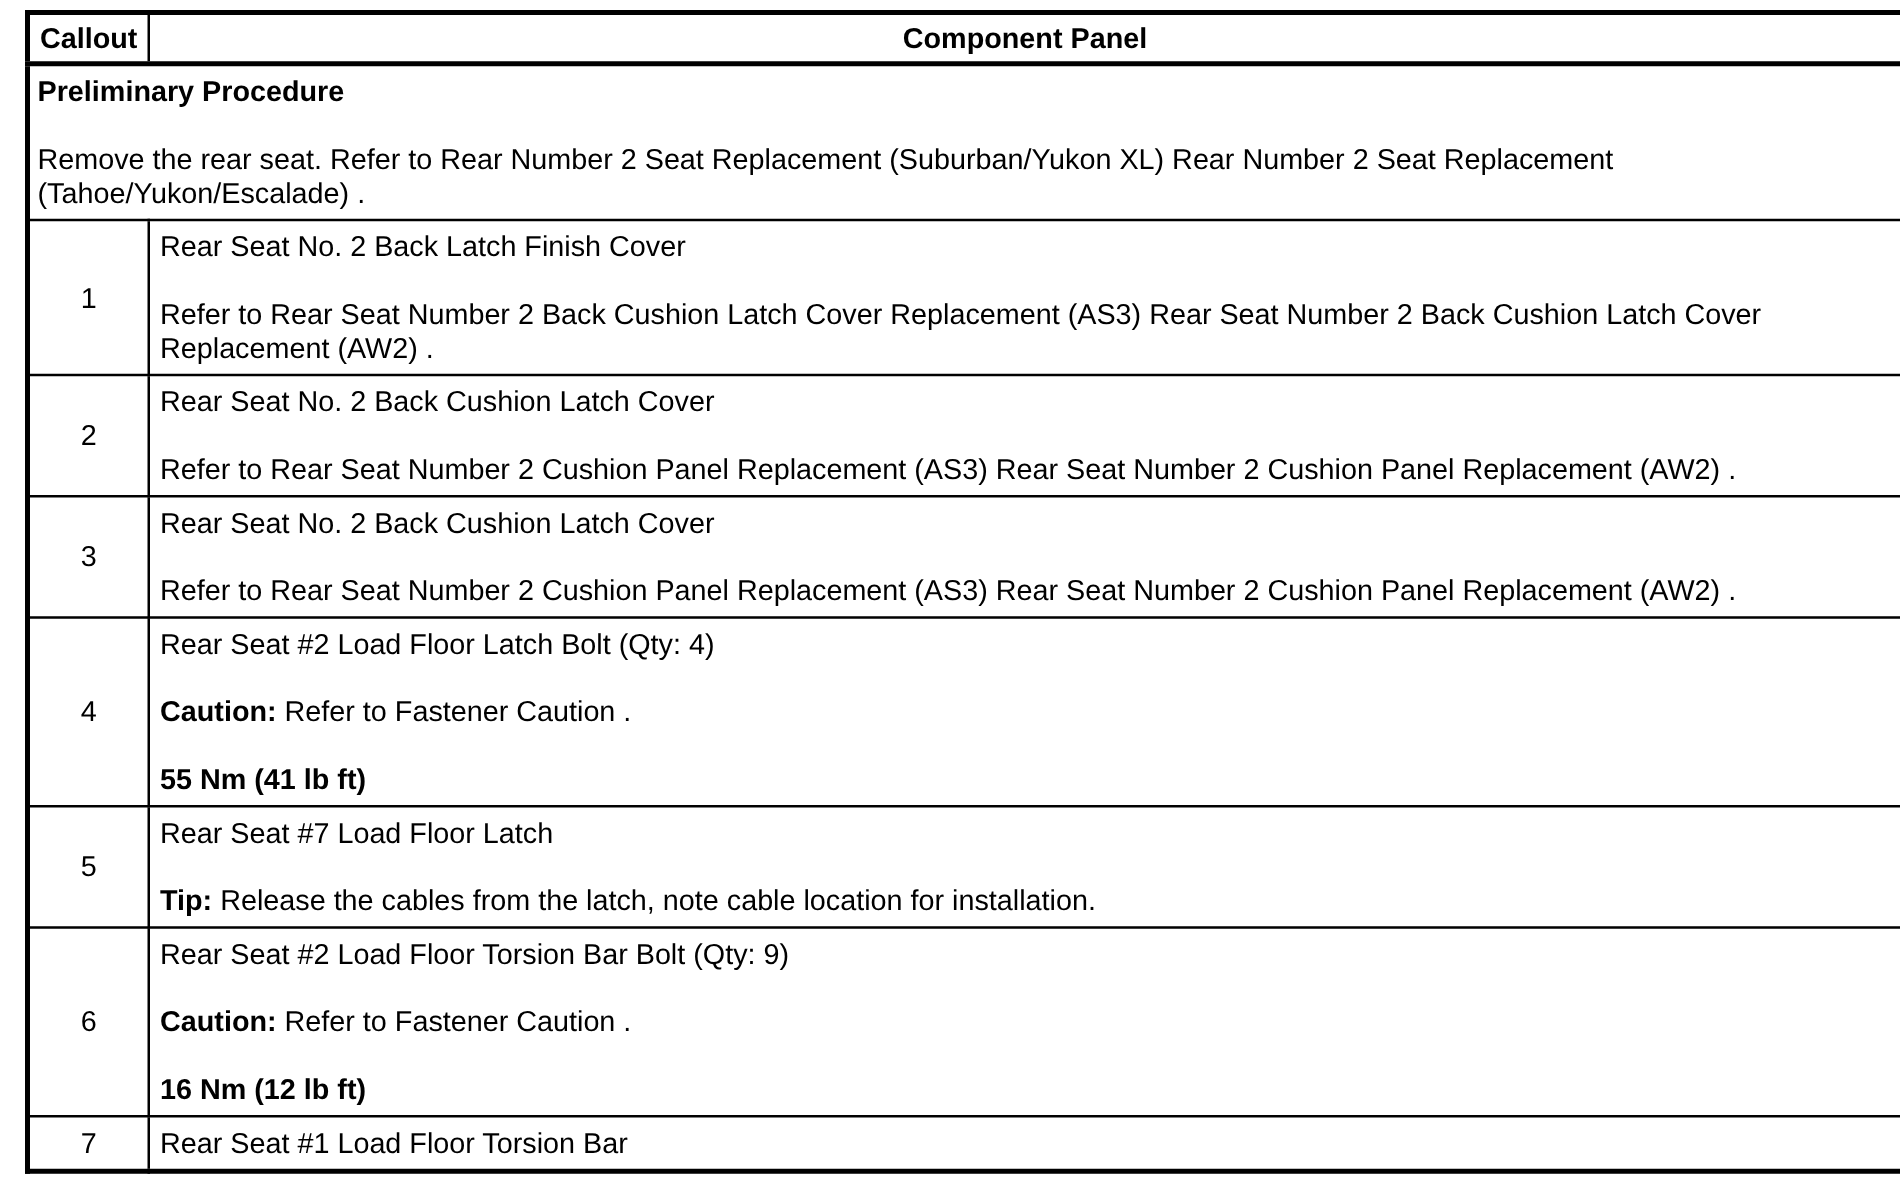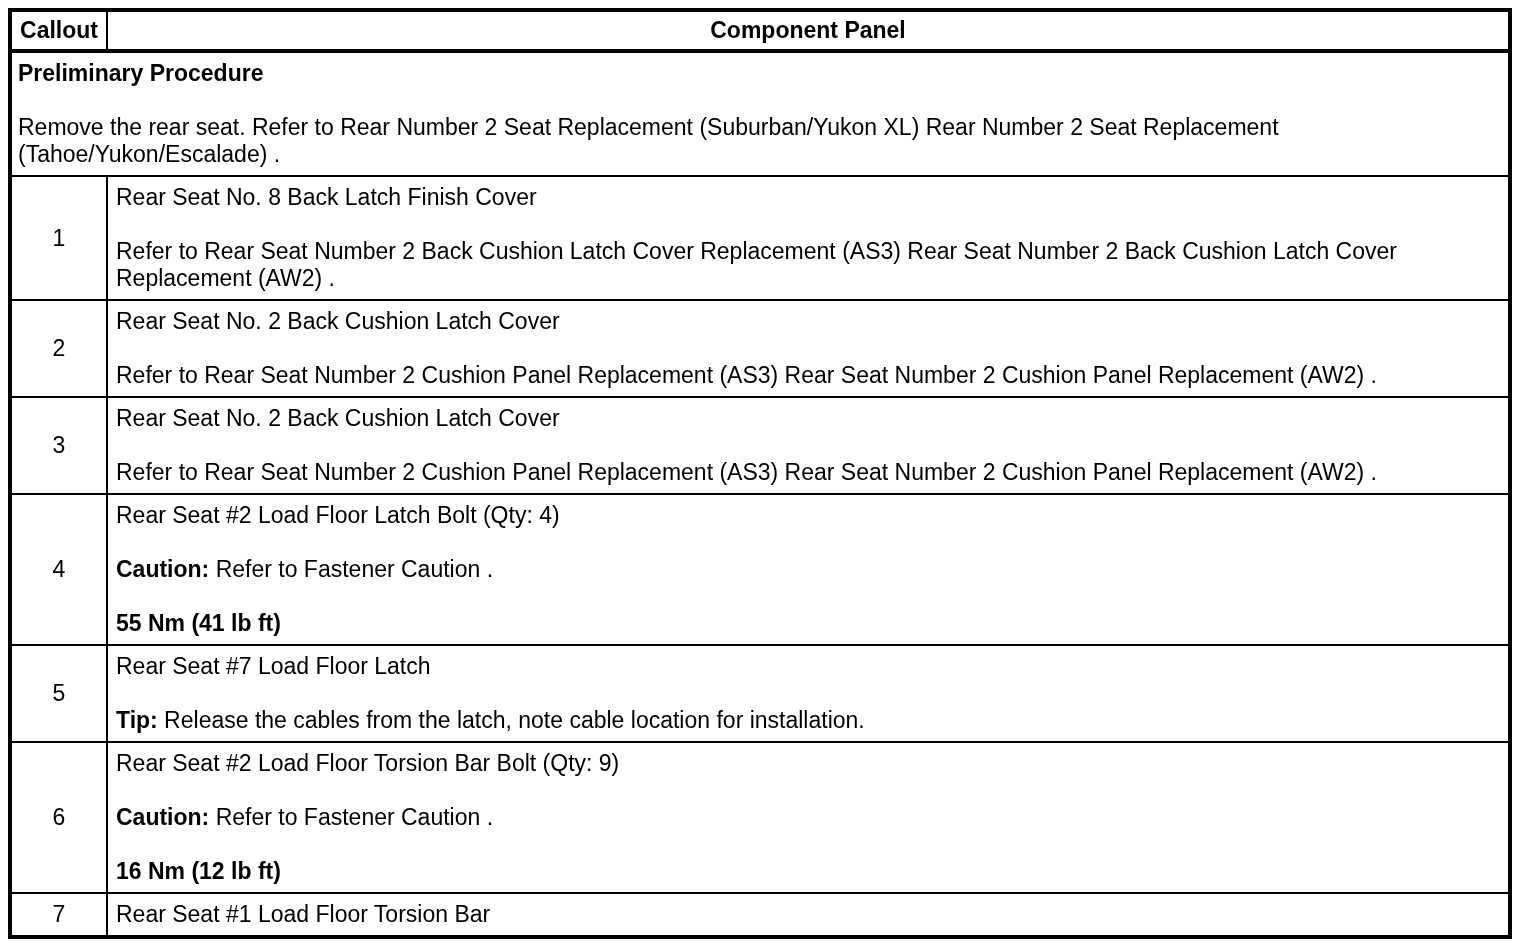--- a/index.html
+++ b/index.html
@@ -4,21 +4,21 @@
 <style>
   html, body {
     margin: 0;
     padding: 0;
     background: #ffffff;
   }
   .page {
     width: 1520px;
     height: 950px;
     box-sizing: border-box;
-    padding: 8px 8px 5px 8px;
+    padding: 8px 8px 5px 20px;
     background: #ffffff;
     overflow: hidden;
     font-family: "Liberation Sans", sans-serif;
     color: #000000;
   }
   table.component-table {
     border-collapse: collapse;
     table-layout: fixed;
     width: 1504px;
     border: 4px solid #000000;
@@ -68,21 +68,21 @@
       <tr class="prelim-row">
         <td colspan="2">
           <div class="para bold">Preliminary Procedure</div>
           <div class="para">Remove the rear seat. Refer to Rear Number 2 Seat Replacement (Suburban/Yukon XL) Rear Number 2 Seat Replacement (Tahoe/Yukon/Escalade) .</div>
         </td>
       </tr>
 
     <tr>
     <td class="callout-cell">1</td>
     <td class="component-cell">
-            <div class="para">Rear Seat No. 8 Back Latch Finish Cover</div>
+            <div class="para">Rear Seat No. 2 Back Latch Finish Cover</div>
             <div class="para">Refer to Rear Seat Number 2 Back Cushion Latch Cover Replacement (AS3) Rear Seat Number 2 Back Cushion Latch Cover Replacement (AW2) .</div>
           </td>
   </tr>
         <tr>
     <td class="callout-cell">2</td>
     <td class="component-cell">
             <div class="para">Rear Seat No. 2 Back Cushion Latch Cover</div>
             <div class="para">Refer to Rear Seat Number 2 Cushion Panel Replacement (AS3) Rear Seat Number 2 Cushion Panel Replacement (AW2) .</div>
           </td>
   </tr>

